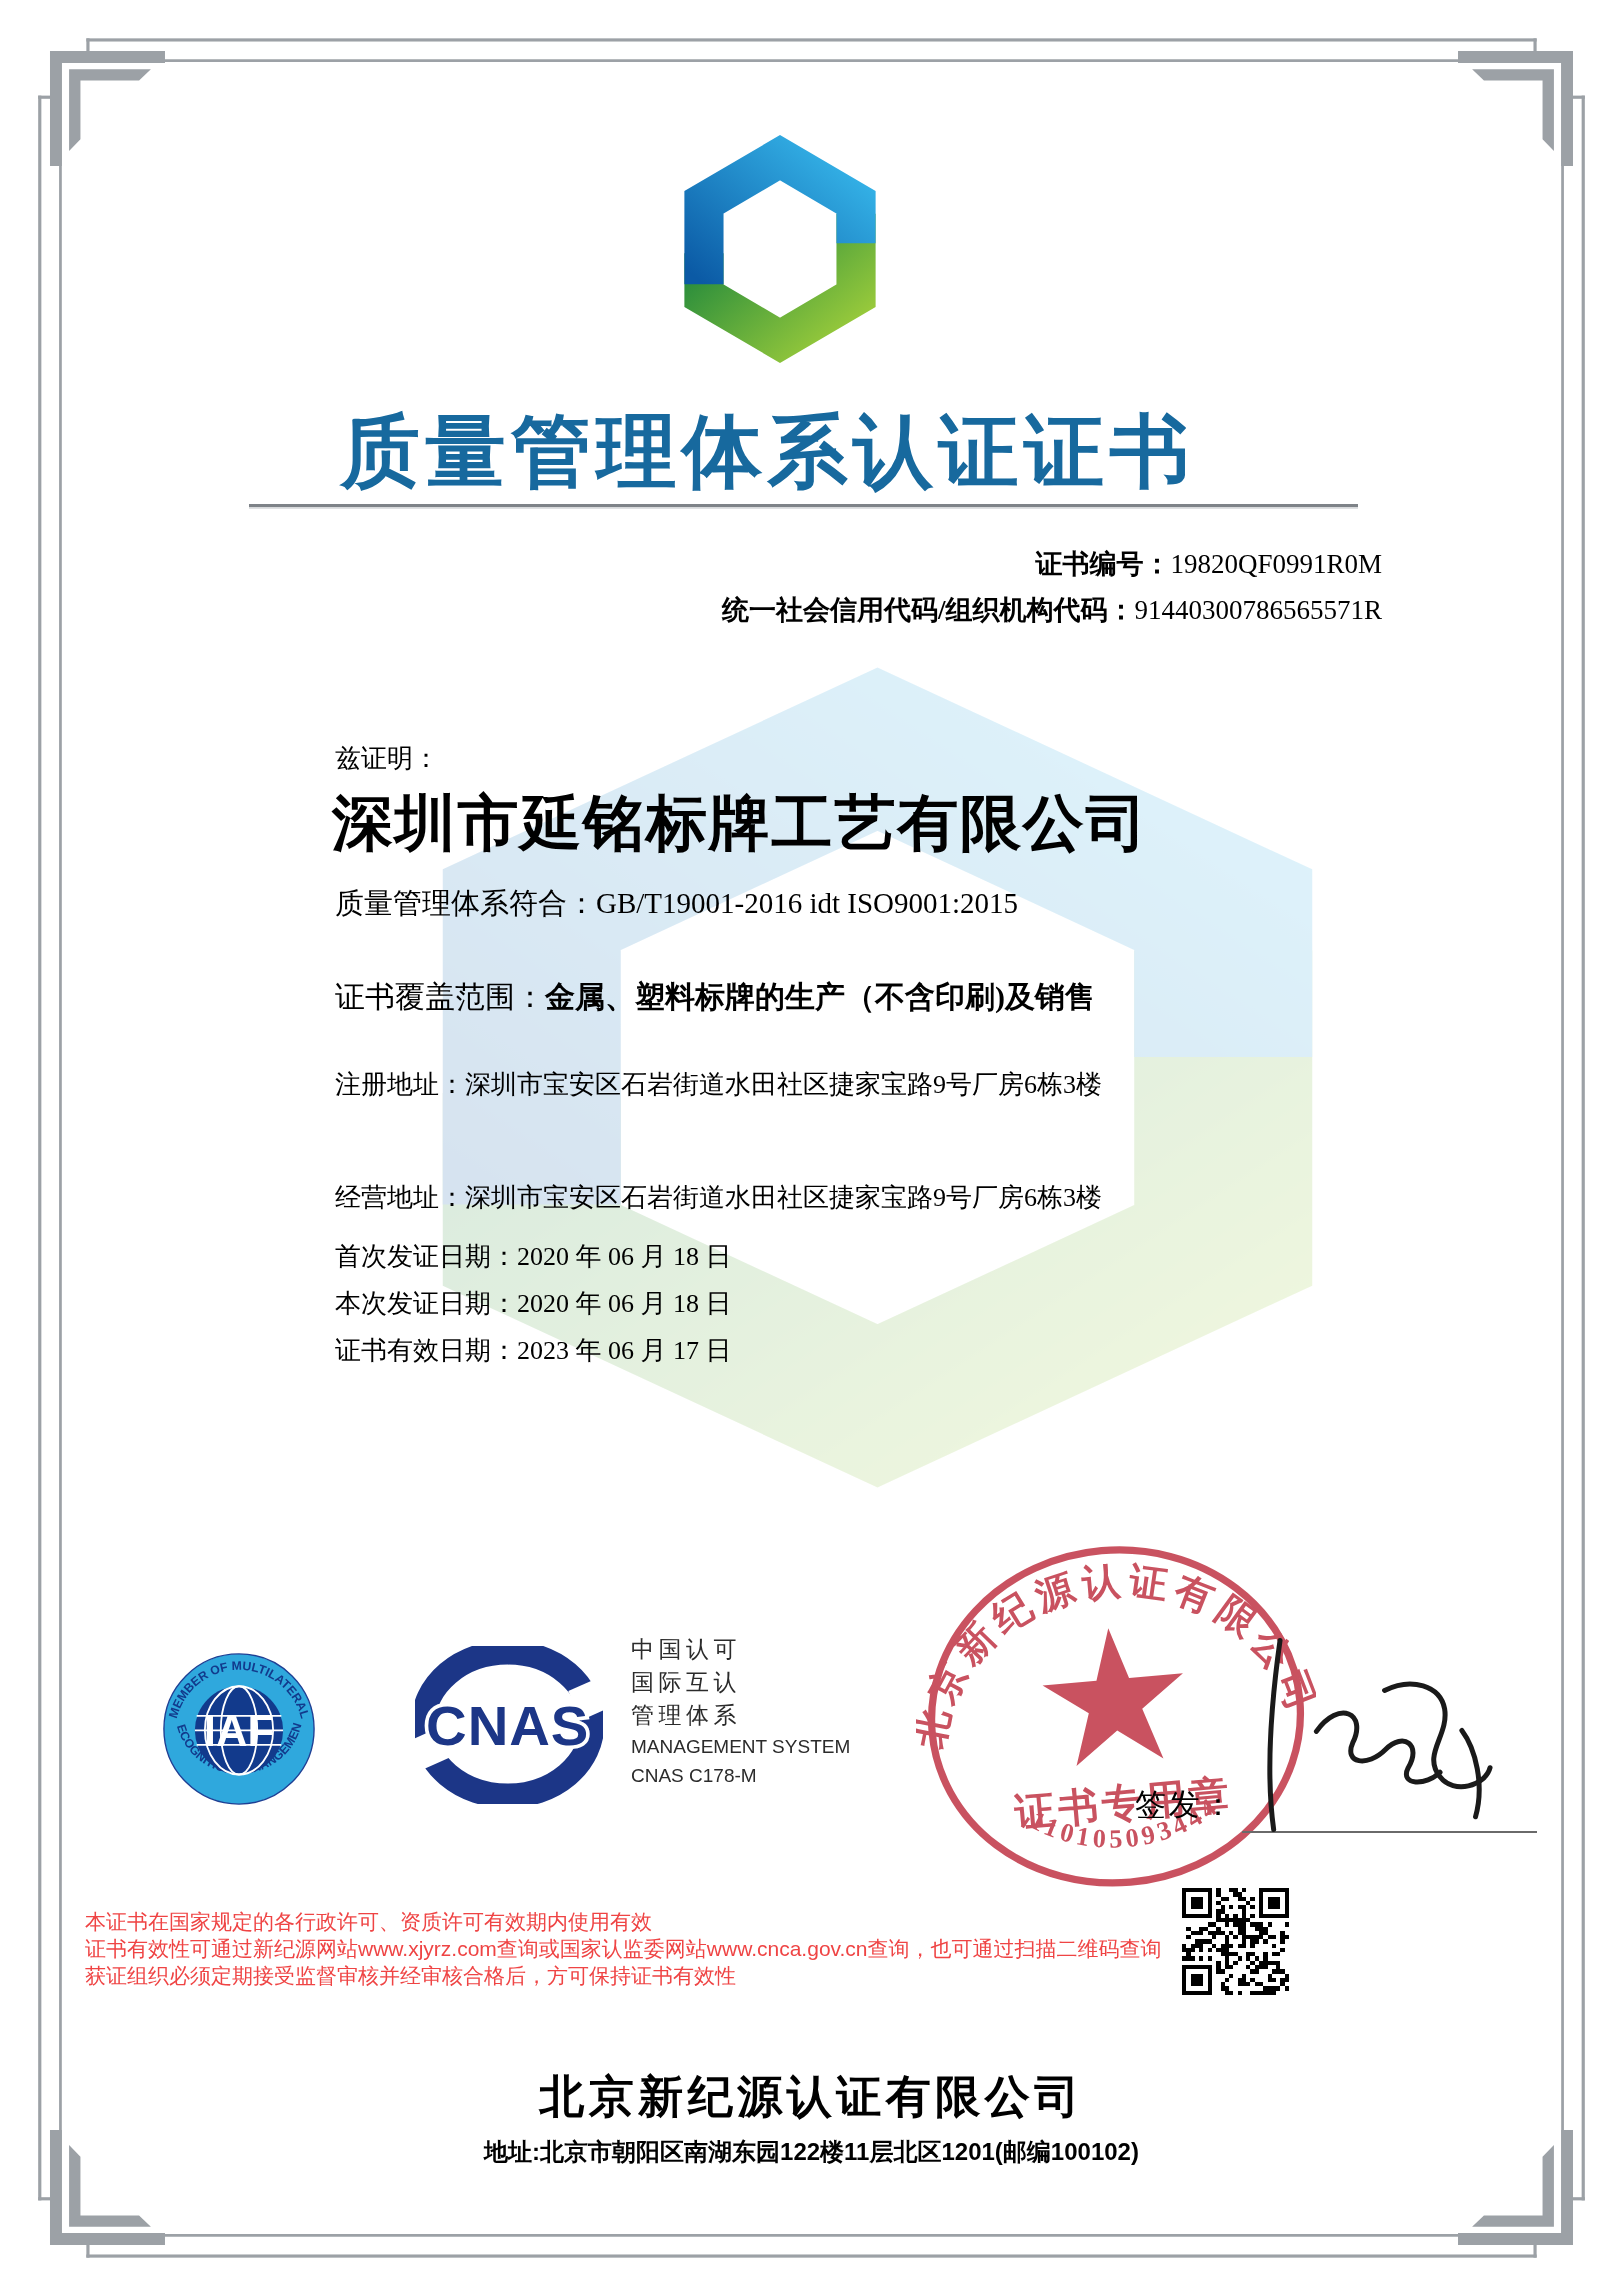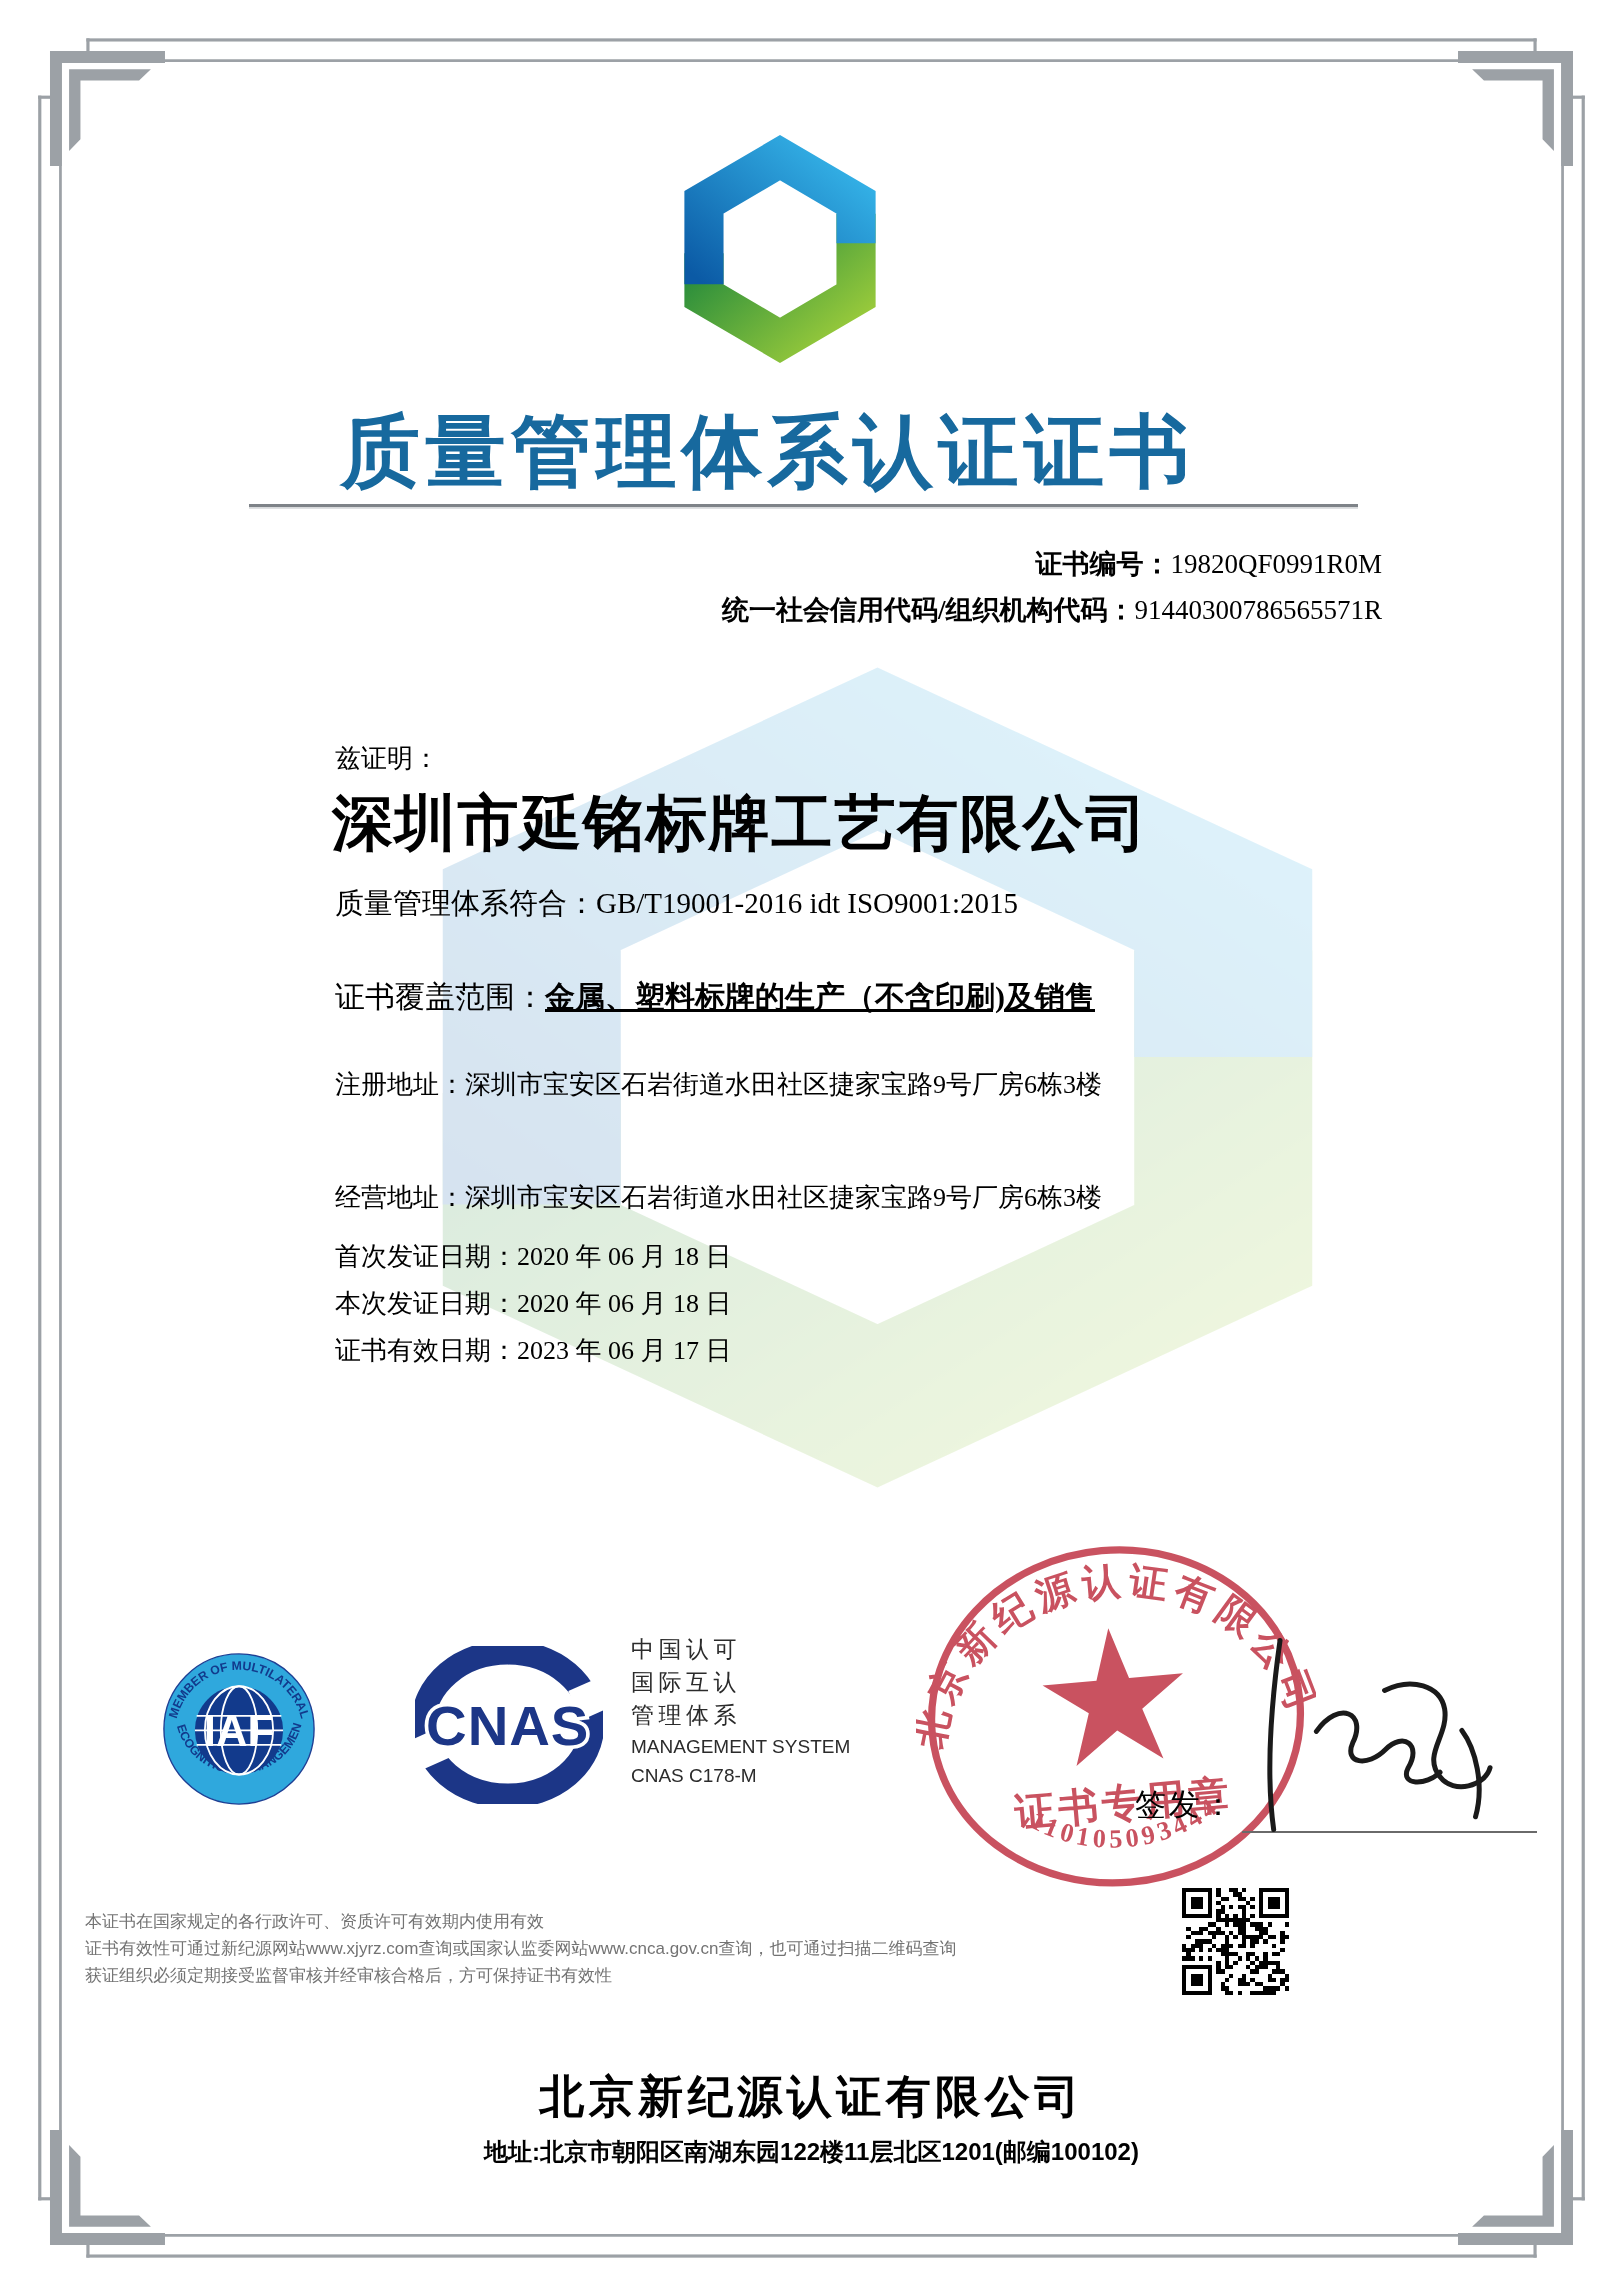--- a/index.html
+++ b/index.html
@@ -14,36 +14,36 @@
   #title{left:0;top:399px;width:1535px;text-align:center;font-size:80px;font-weight:bold;
          color:#17699E;letter-spacing:5.5px;z-index:2;}
   #title-rule{left:249px;top:504px;width:1109px;height:2.7px;background:#7e8388;
               box-shadow:0 1.8px 0 #d8dadc;z-index:2;}
   #certnos{right:241px;top:541px;text-align:right;font-size:27px;line-height:46px;z-index:2;}
   .lab{font-weight:bold;}
   #intro{left:335px;top:741px;font-size:26px;z-index:2;}
   #company{left:332px;top:783px;font-size:61px;font-weight:bold;letter-spacing:1.8px;z-index:2;}
   #standard{left:335px;top:884px;font-size:29px;z-index:2;}
   #scope{left:335px;top:977px;font-size:30px;z-index:2;}
-  #scope .val{font-weight:bold;text-decoration:underline;}
+  #scope .val{font-weight:bold;}
   #addr1{left:335px;top:1067px;font-size:26px;z-index:2;}
   #addr2{left:335px;top:1156px;font-size:26px;z-index:2;margin-top:24px;}
   #dates{left:335px;top:1233px;font-size:26px;line-height:47px;z-index:2;}
   #iaf{left:163px;top:1653px;width:152px;height:152px;z-index:2;}
   #cnas{left:415px;top:1646px;width:188px;height:158px;z-index:2;}
   #cnastext{left:631px;top:1633px;z-index:2;color:#2b2b2b;}
   #cnastext .zh{font-size:23px;line-height:33px;letter-spacing:4.5px;}
   #cnastext .en{font-size:19px;line-height:29px;letter-spacing:0;}
   #stamp{left:916px;top:1539px;width:400px;height:364px;z-index:3;}
   #signlabel{left:1135px;top:1784px;font-size:31px;letter-spacing:2.7px;z-index:4;}
   #signline{left:1242px;top:1831px;width:295px;height:1.8px;background:#6a6a6a;z-index:4;}
   #signature{left:1248px;top:1635px;width:255px;height:200px;z-index:5;}
   #qr{left:1182px;top:1888px;width:107px;height:107px;z-index:2;}
-  #notes{left:85px;top:1908px;font-size:17px;line-height:27px;z-index:2;
-         font-family:"Liberation Sans","DejaVu Sans",sans-serif;color:#737373;}
+  #notes{left:85px;top:1908px;font-size:21px;line-height:27px;z-index:2;
+         font-family:"Liberation Sans","DejaVu Sans",sans-serif;color:#ef4444;}
   #issuer{left:0;top:2067px;width:1623px;text-align:center;font-size:45px;font-weight:bold;
           letter-spacing:4.5px;z-index:2;}
   #issueraddr{left:0;top:2136px;width:1623px;text-align:center;font-size:24px;font-weight:bold;
           font-family:"Liberation Sans","DejaVu Sans",sans-serif;z-index:2;}
 </style>
 </head>
 <body>
 
 <svg width="0" height="0" style="position:absolute" aria-hidden="true">
   <defs>

